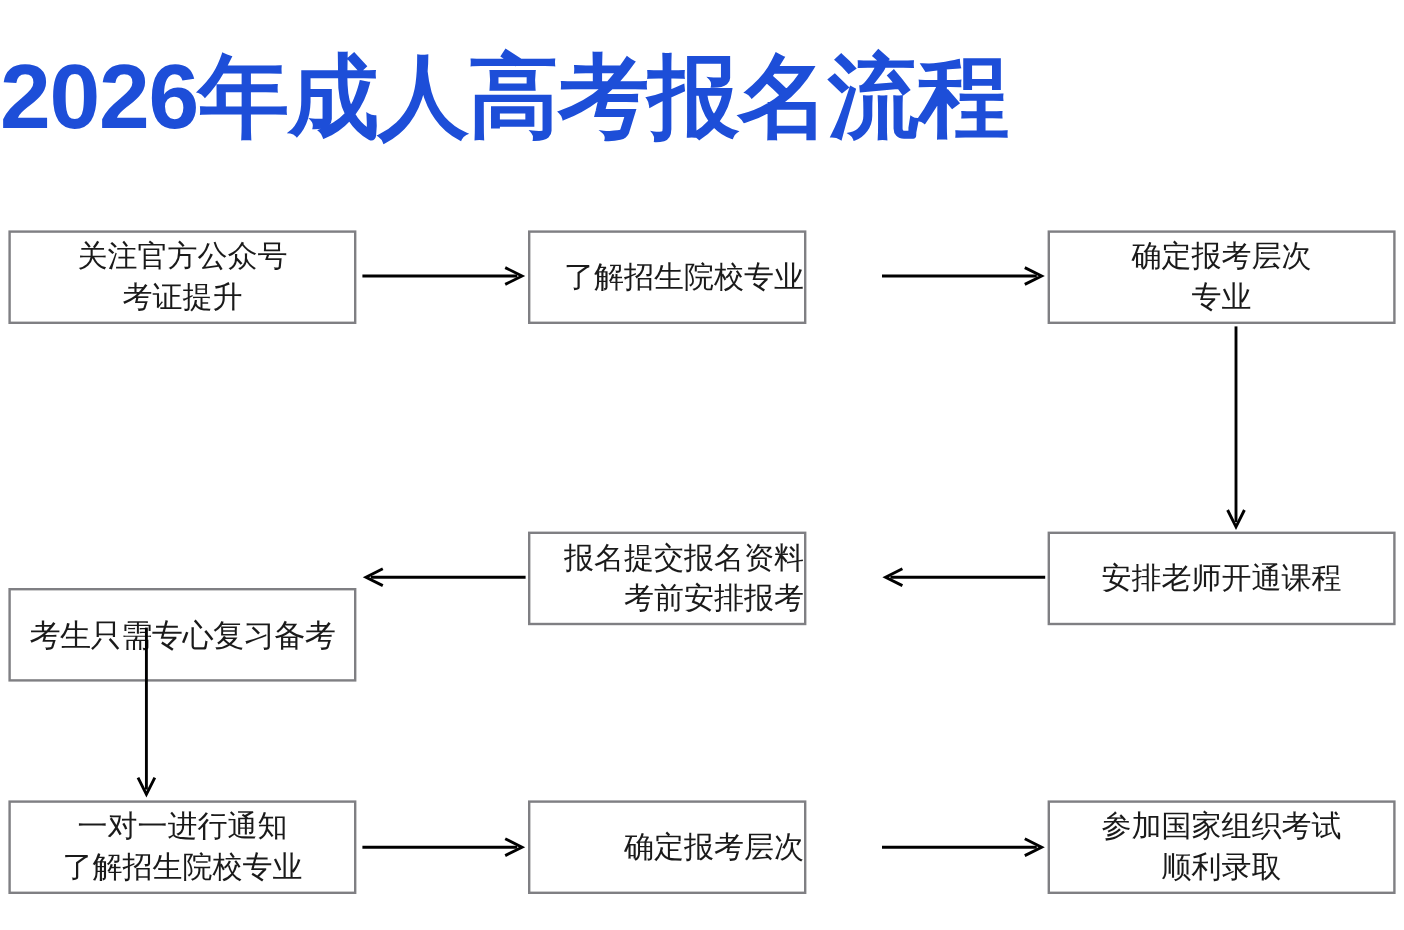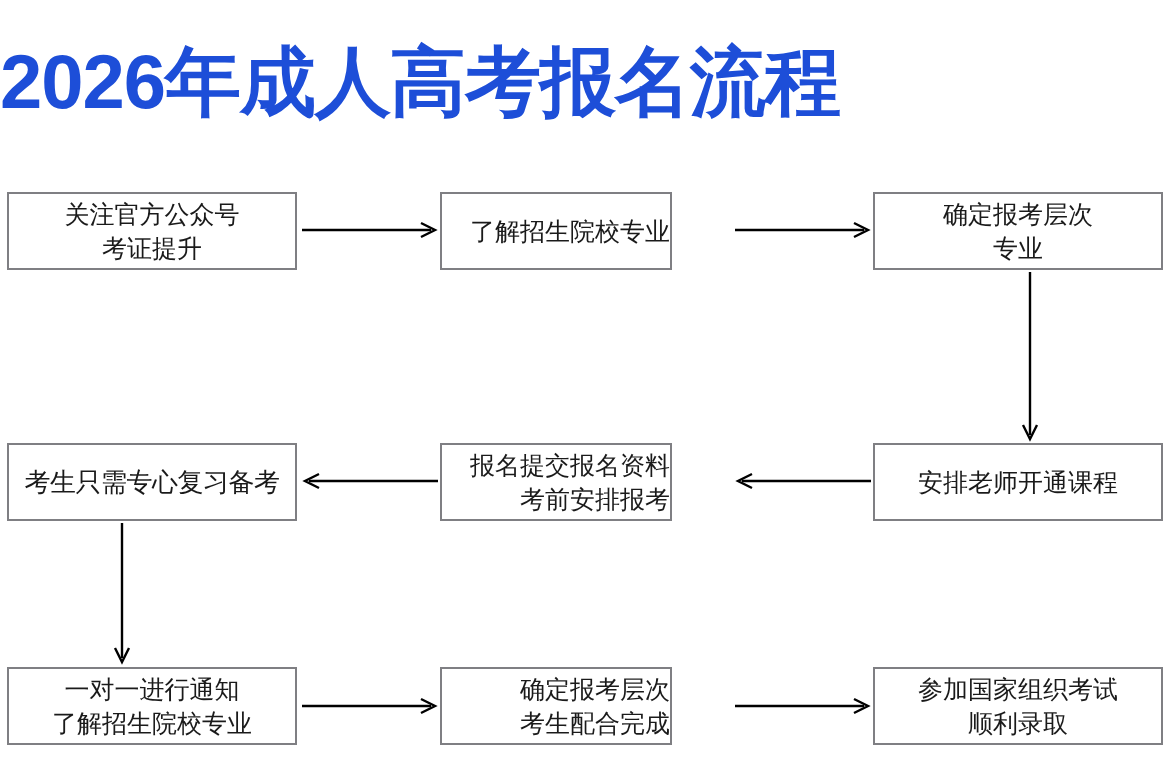--- a/index.html
+++ b/index.html
@@ -58,21 +58,21 @@
   .col-a { left: 7px;   width: 290px; }
   .col-b { left: 440px; width: 232px; align-items: flex-end; }
   .col-c { left: 873px; width: 290px; justify-content: center; }
 
   
   .row-1 { top: 192px; height: 78px; }
   .row-2 { top: 443px; height: 78px; }
   .row-3 { top: 667px; height: 78px; }
 
   
-  .tight { font-size: 26px; letter-spacing: -0.5px; }
+  .tight { font-size: 26px; letter-spacing: -0.5px; margin-top: 47px; }
 
   
   .arrow {
     position: absolute;
   }
   .arrow svg { display: block; overflow: visible; }
 </style>
 </head>
 <body>
 
@@ -107,21 +107,20 @@
     <span class="ln">安排老师开通课程</span>
   </div>
 
   <div class="node col-a row-3">
     <span class="ln">一对一进行通知</span>
     <span class="ln">了解招生院校专业</span>
   </div>
 
   <div class="node col-b row-3">
     <span class="ln">确定报考层次</span>
-    <span class="ln">考生配合完成</span>
   </div>
 
   <div class="node col-c row-3">
     <span class="ln">参加国家组织考试</span>
     <span class="ln">顺利录取</span>
   </div>
 
   <div class="arrow" style="left:302px; top:219px; width:136px; height:22px;">
     <svg width="136" height="22" viewBox="0 0 136 22">
       <line x1="0" y1="11" x2="129" y2="11" stroke="#000" stroke-width="2.4"></line>

